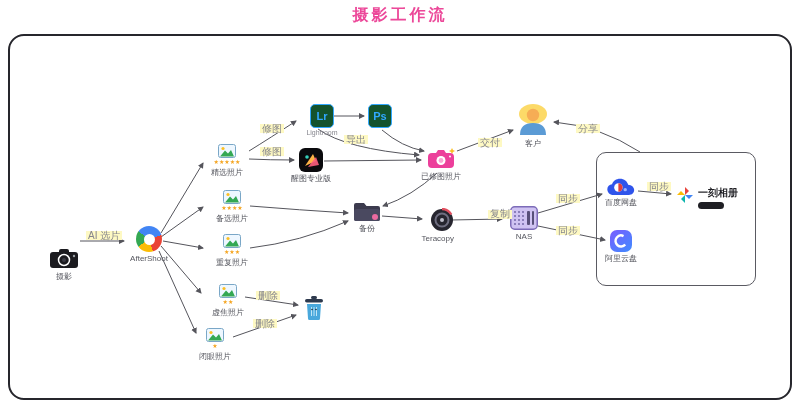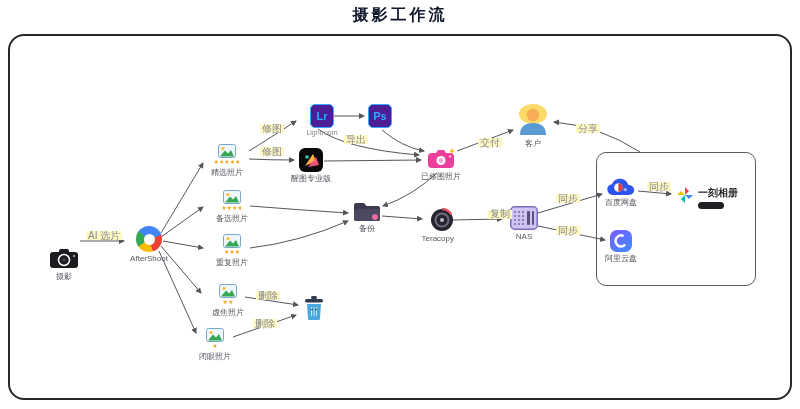--- a/index.html
+++ b/index.html
@@ -2,33 +2,33 @@
 <html><head>
 <meta charset="utf-8">
 <style>
   html,body{margin:0;padding:0;}
   body{
     width:800px;height:409px;background:#ffffff;position:relative;overflow:hidden;
     font-family:"Liberation Sans", sans-serif;
   }
   .title{
     position:absolute;top:5px;left:0;right:0;text-align:center;
-    font-size:16px;font-weight:bold;letter-spacing:3px;color:#0f172a;z-index:4;
+    font-size:16px;font-weight:bold;letter-spacing:3px;color:#ec4899;z-index:4;
   }
   .canvas{
     position:absolute;left:8px;top:34px;width:780px;height:362px;
     border:2px solid #26262c;border-radius:16px;background:#fff;z-index:0;
   }
   svg.overlay{position:absolute;left:0;top:0;width:800px;height:409px;z-index:1;pointer-events:none;}
   .node{position:absolute;display:flex;flex-direction:column;align-items:center;z-index:2;}
   .nlabel{font-size:8px;color:#55565e;margin-top:2px;white-space:nowrap;text-align:center;line-height:9px;}
   .caption{font-size:7px;color:#85858d;margin-top:1px;white-space:nowrap;}
   .stars{font-size:6px;color:#f5a623;line-height:7px;margin-top:1px;white-space:nowrap;}
   .badge-adobe{
-    width:24px;height:24px;border-radius:5px;background:#4c1d95;border:1.5px solid #31a8ff;
+    width:24px;height:24px;border-radius:5px;background:#14532d;border:1.5px solid #31a8ff;
     color:#31a8ff;font-weight:bold;font-size:11px;display:flex;align-items:center;justify-content:center;
     box-sizing:border-box;
   }
   .as-logo{width:26px;height:26px;border-radius:50%;
     background:conic-gradient(#4285f4 0 20%,#ea4335 20% 45%,#fbbc05 45% 65%,#34a853 65% 85%,#4285f4 85% 100%);
     display:flex;align-items:center;justify-content:center;}
   .as-hole{width:11px;height:11px;border-radius:50%;background:#fff;}
   .xingtu-box{width:24px;height:24px;border-radius:6px;background:#0a0a0d;
     display:flex;align-items:center;justify-content:center;}
   .alidrive{width:22px;height:22px;border-radius:7px;background:linear-gradient(140deg,#7a5cff,#3f8cff);

